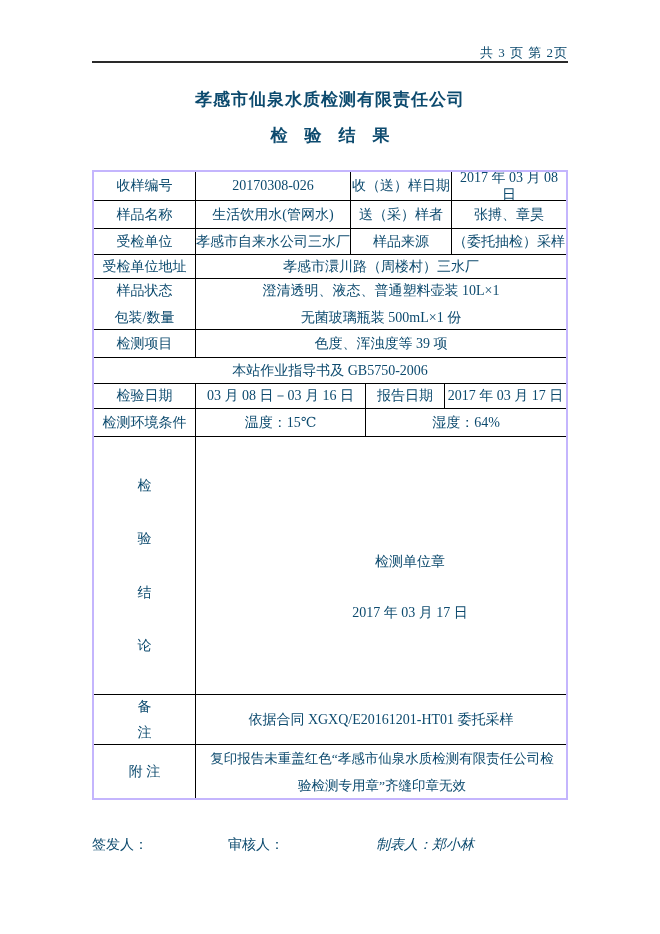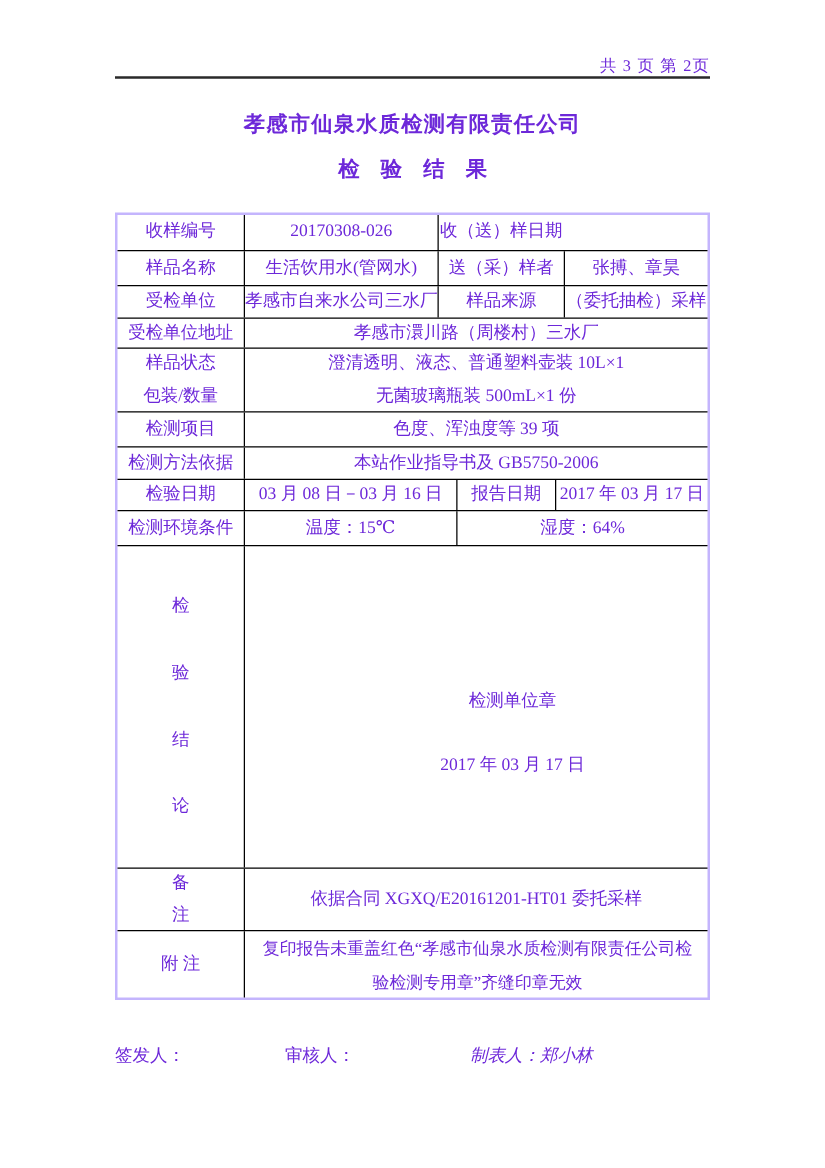--- a/index.html
+++ b/index.html
@@ -1,21 +1,21 @@
 <!DOCTYPE html>
 <html><head>
 <meta charset="utf-8">
 <style>
   * { margin:0; padding:0; box-sizing:border-box; }
   html,body { background:#fff; }
   .page {
     position:relative;
     width:660px; height:934px;
     background:#ffffff;
-    color:#6d28d9;
+    color:#0c4a6e;
     font-family:"Liberation Serif","DejaVu Serif",serif;
     overflow:hidden;
   }
   .page-info {
     position:absolute; top:44px; right:92px;
     font-size:13px; letter-spacing:1px;
   }
   .header-rule {
     position:absolute; top:61px; left:92px; width:476px;
     border-top:2.5px solid #2a2a2a;
@@ -83,20 +83,21 @@
 
   <div class="doc-title">孝感市仙泉水质检测有限责任公司</div>
   <div class="doc-subtitle">检验结果</div>
 
   <div class="tbl">
 
     <div class="trow h28">
       <div class="tcell cL">收样编号</div>
       <div class="tcell c155">20170308-026</div>
       <div class="tcell c101">收（送）样日期</div>
+      <div class="tcell cF">2017 年 03 月 08 日</div>
     </div>
 
     <div class="trow h28">
       <div class="tcell cL">样品名称</div>
       <div class="tcell c155">生活饮用水(管网水)</div>
       <div class="tcell c101">送（采）样者</div>
       <div class="tcell cF">张搏、章昊</div>
     </div>
 
     <div class="trow h26">
@@ -121,21 +122,20 @@
         <div>无菌玻璃瓶装 500mL×1 份</div>
       </div>
     </div>
 
     <div class="trow h28">
       <div class="tcell cL">检测项目</div>
       <div class="tcell cF">色度、浑浊度等 39 项</div>
     </div>
 
     <div class="trow h26">
-      <div class="tcell cL">检测方法依据</div>
       <div class="tcell cF">本站作业指导书及 GB5750-2006</div>
     </div>
 
     <div class="trow h25">
       <div class="tcell cL">检验日期</div>
       <div class="tcell c170">03 月 08 日－03 月 16 日</div>
       <div class="tcell c79">报告日期</div>
       <div class="tcell cF">2017 年 03 月 17 日</div>
     </div>
 

